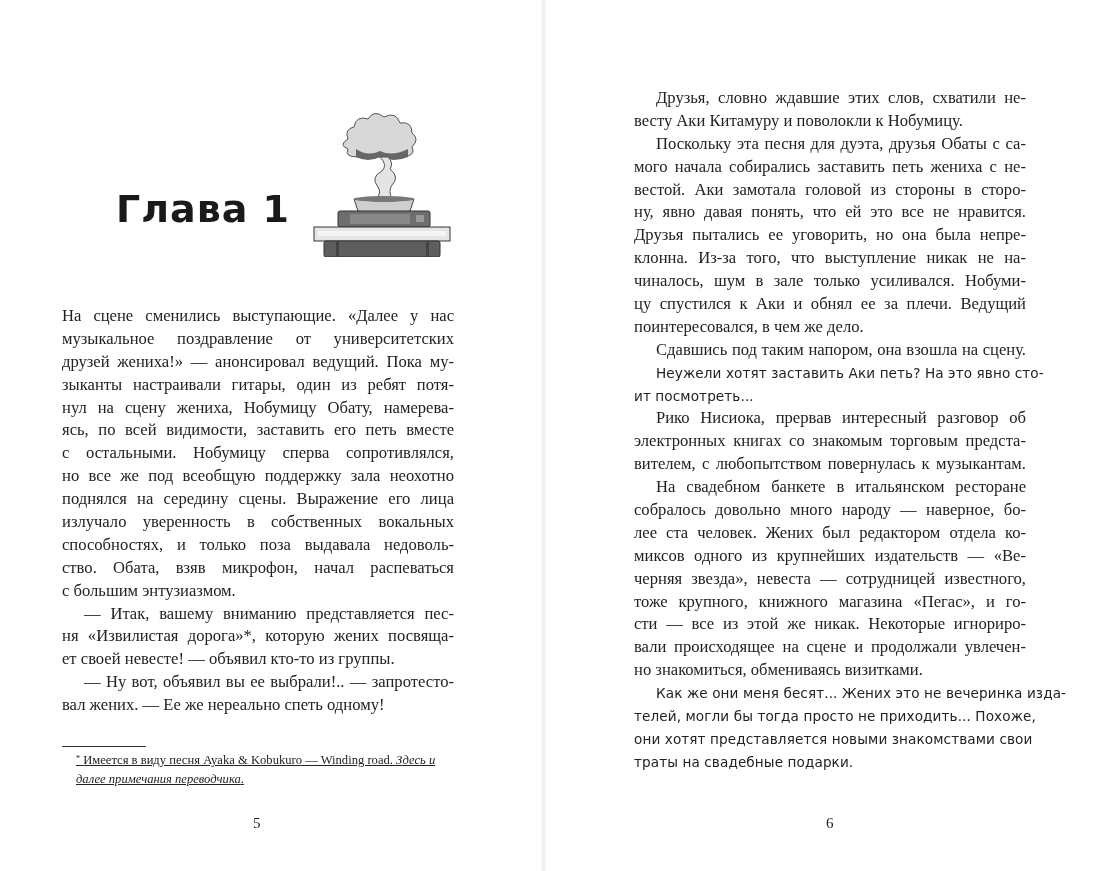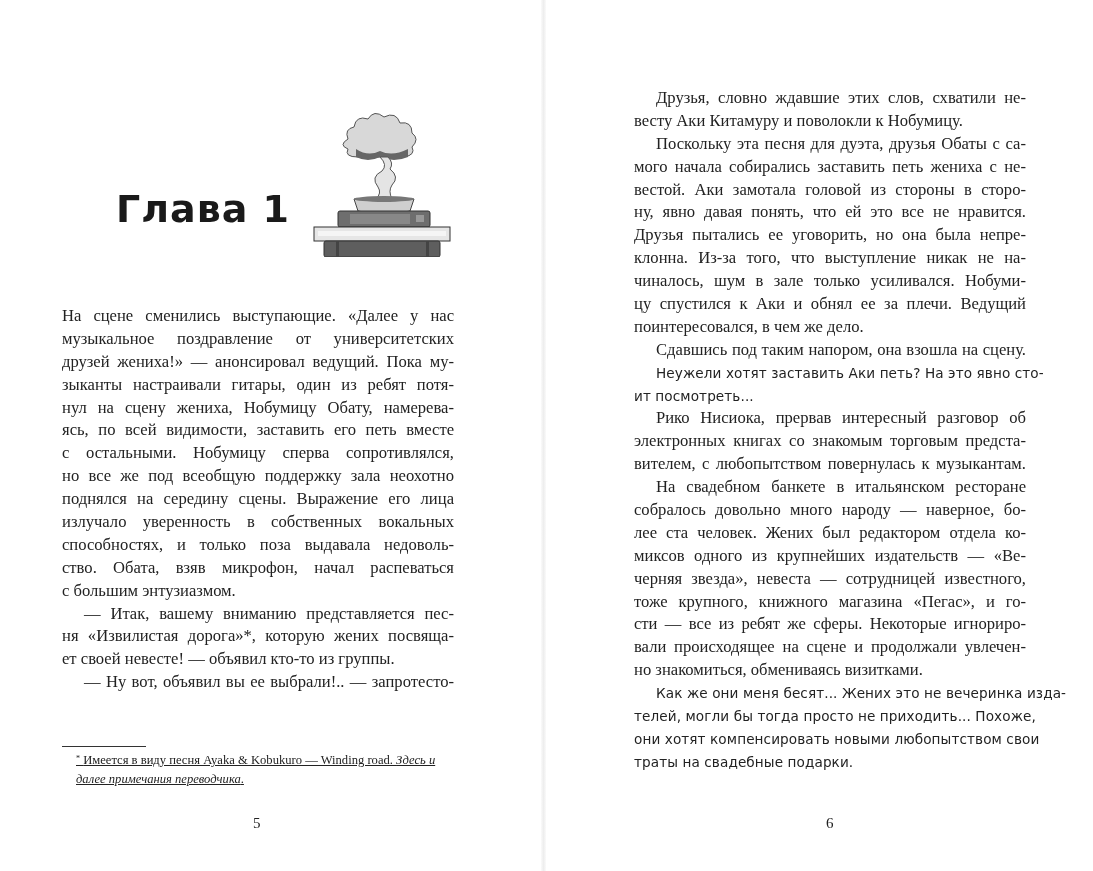--- a/index.html
+++ b/index.html
@@ -78,20 +78,21 @@
       <span class="line">но все же под всеобщую поддержку зала неохотно</span>
       <span class="line">поднялся на середину сцены. Выражение его лица</span>
       <span class="line">излучало уверенность в собственных вокальных</span>
       <span class="line">способностях, и только поза выдавала недоволь-</span>
       <span class="line">ство. Обата, взяв микрофон, начал распеваться</span>
       <span class="line last">с большим энтузиазмом.</span>
       <span class="line indent">— Итак, вашему вниманию представляется пес-</span>
       <span class="line">ня «Извилистая дорога»*, которую жених посвяща-</span>
       <span class="line last">ет своей невесте! — объявил кто-то из группы.</span>
       <span class="line indent">— Ну вот, объявил вы ее выбрали!.. — запротесто-</span>
+      <span class="line last">вал жених. — Ее же нереально спеть одному!</span>
     </div>
 
   <div class="footnote-rule"></div>
   <div class="footnote">
     <sup>*</sup>
     <span>Имеется в виду песня Ayaka &amp; Kobukuro — Winding road. </span><i>Здесь и далее примечания переводчика</i><span>.</span>
   </div>
 
   <div class="page-number pn-left">5</div>
 </div>
@@ -118,20 +119,20 @@
     <span class="line last thought">ит посмотреть...</span>
     <span class="line indent">Рико Нисиока, прервав интересный разговор об</span>
     <span class="line">электронных книгах со знакомым торговым предста-</span>
     <span class="line">вителем, с любопытством повернулась к музыкантам.</span>
     <span class="line indent">На свадебном банкете в итальянском ресторане</span>
     <span class="line">собралось довольно много народу — наверное, бо-</span>
     <span class="line">лее ста человек. Жених был редактором отдела ко-</span>
     <span class="line">миксов одного из крупнейших издательств — «Ве-</span>
     <span class="line">черняя звезда», невеста — сотрудницей известного,</span>
     <span class="line">тоже крупного, книжного магазина «Пегас», и го-</span>
-    <span class="line">сти — все из ребят же сферы. Некоторые игнориро-</span>
+    <span class="line">сти — все из этой же никак. Некоторые игнориро-</span>
     <span class="line">вали происходящее на сцене и продолжали увлечен-</span>
     <span class="line last">но знакомиться, обмениваясь визитками.</span>
     <span class="line indent thought">Как же они меня бесят... Жених это не вечеринка изда-</span>
     <span class="line thought">телей, могли бы тогда просто не приходить... Похоже,</span>
-    <span class="line thought">они хотят компенсировать новыми любопытством свои</span>
+    <span class="line thought">они хотят представляется новыми знакомствами свои</span>
     <span class="line last thought">траты на свадебные подарки.</span>
   </div>
 
 </body></html>

